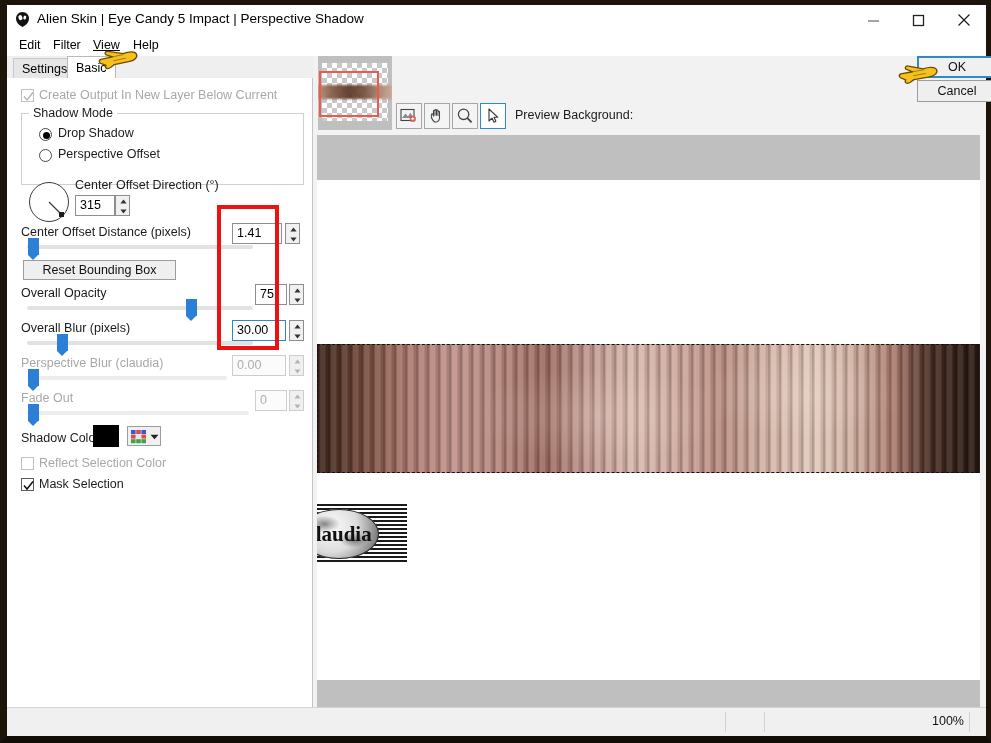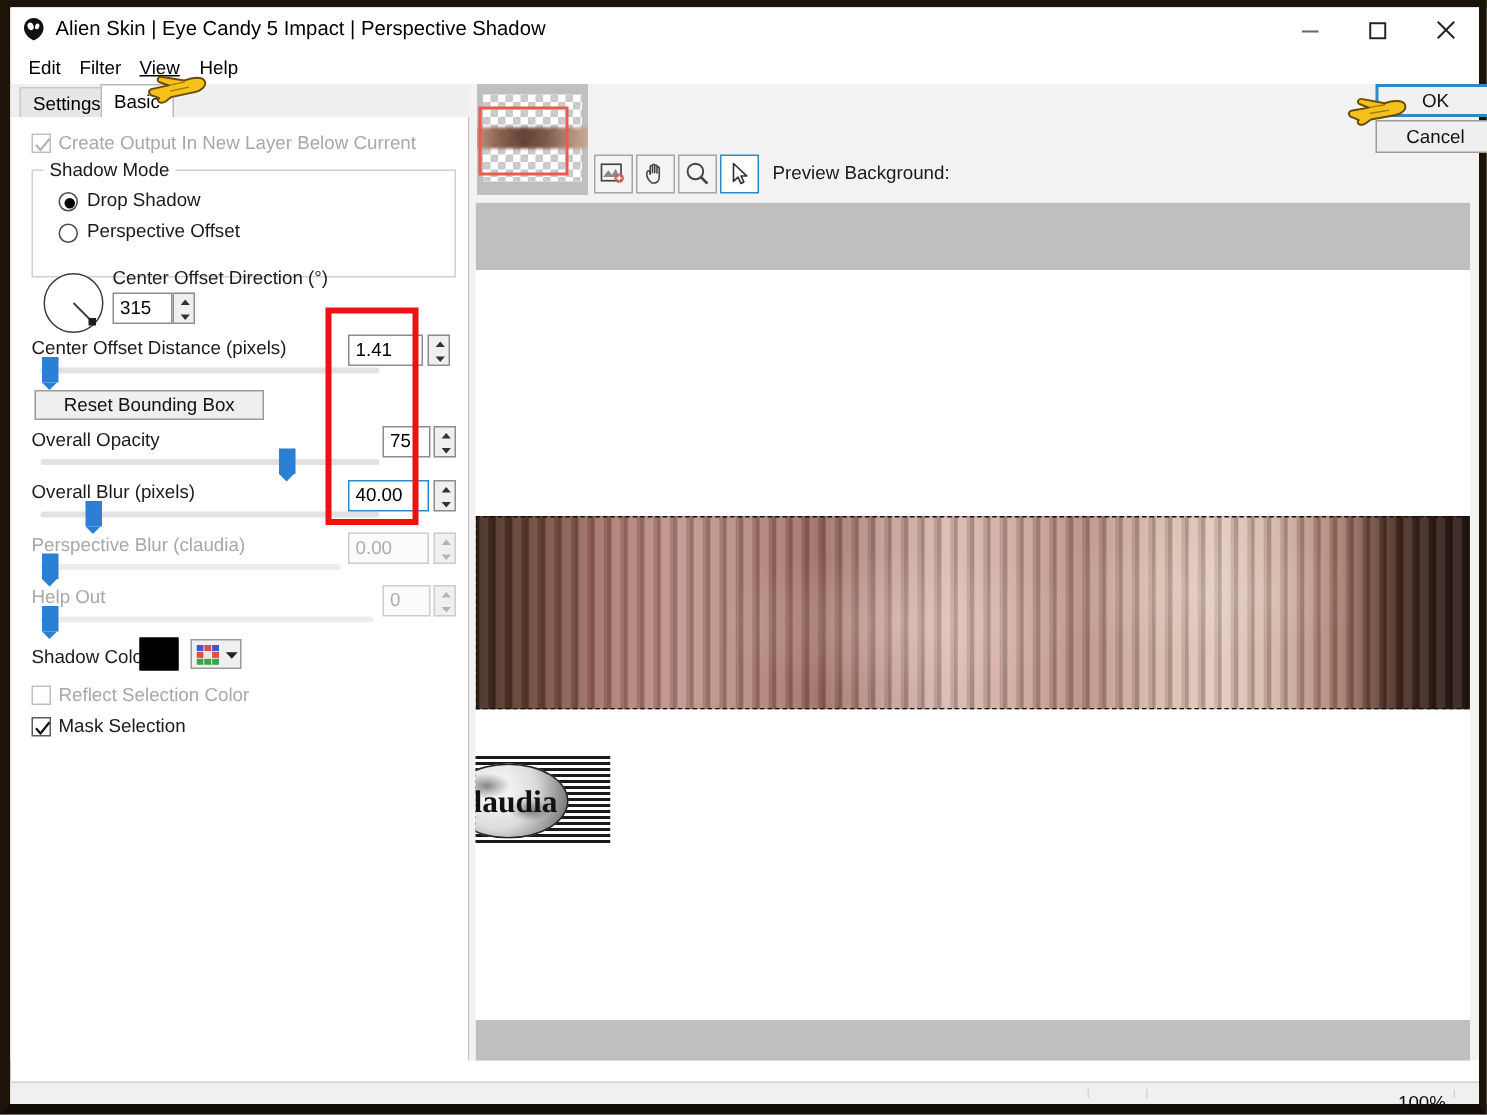--- a/index.html
+++ b/index.html
@@ -188,21 +188,21 @@
   }
   .greyband{position:absolute;left:0;right:0;background:#bfbfbf;}
   .banner{position:absolute;overflow:hidden;}
   .stripes{position:absolute;left:0;top:0;right:0;bottom:0;}
   .ants{position:absolute;box-sizing:border-box;}
 
   .claudia{position:absolute;overflow:hidden;background:transparent;}
 
   
   .statusbar{
-    position:absolute;left:0;right:0;bottom:0;height:15px;
+    position:absolute;left:0;right:0;bottom:0;height:29px;
     background:#f0f0f0;border-top:1px solid #d2d2d2;box-sizing:border-box;
   }
   .sb-seg{position:absolute;top:4px;bottom:4px;border-left:1px solid #d2d2d2;}
   .sb-zoom{position:absolute;top:6px;font-size:12.5px;color:#111;}
 
   
   .handcur{position:absolute;}
 </style>
 </head>
 <body>
@@ -341,21 +341,21 @@
             <svg width="7" height="5" viewBox="0 0 7 5">
               <polygon points="3.5,4.4 0.4,0.6 6.6,0.6" fill="#333"></polygon>
             </svg>
           </span>
     </span>
 
     <span class="lbl" style="left:14px;top:243px;">Overall Blur (pixels)</span>
     <span class="slider-track" style="left:20px;top:263px;width:226px;"></span>
     <span class="slider-thumb" style="left:50px;top:256px;"></span>
     <span class="spin focus" style="left:225px;top:242px;width:54px;">
-      <span class="val">40.00</span>
+      <span class="val">30.00</span>
     </span>
     <span class="spinbtns" style="left:282px;top:242px;">
       <span class="ar up">
             <svg width="7" height="5" viewBox="0 0 7 5">
               <polygon points="3.5,0.6 6.6,4.4 0.4,4.4" fill="#333"></polygon>
             </svg>
           </span>
       <span class="ar dn">
             <svg width="7" height="5" viewBox="0 0 7 5">
               <polygon points="3.5,4.4 0.4,0.6 6.6,0.6" fill="#333"></polygon>
@@ -375,21 +375,21 @@
               <polygon points="3.5,0.6 6.6,4.4 0.4,4.4" fill="#b4b4b4"></polygon>
             </svg>
           </span>
       <span class="ar dn">
             <svg width="7" height="5" viewBox="0 0 7 5">
               <polygon points="3.5,4.4 0.4,0.6 6.6,0.6" fill="#b4b4b4"></polygon>
             </svg>
           </span>
     </span>
 
-    <span class="lbl dis" style="left:14px;top:313px;">Help Out</span>
+    <span class="lbl dis" style="left:14px;top:313px;">Fade Out</span>
     <span class="slider-track dis" style="left:20px;top:333px;width:222px;"></span>
     <span class="slider-thumb" style="left:21px;top:326px;"></span>
     <span class="spin dis" style="left:248px;top:312px;width:32px;">
       <span class="val">0</span>
     </span>
     <span class="spinbtns dis" style="left:282px;top:312px;">
       <span class="ar up">
             <svg width="7" height="5" viewBox="0 0 7 5">
               <polygon points="3.5,0.6 6.6,4.4 0.4,4.4" fill="#b4b4b4"></polygon>
             </svg>

